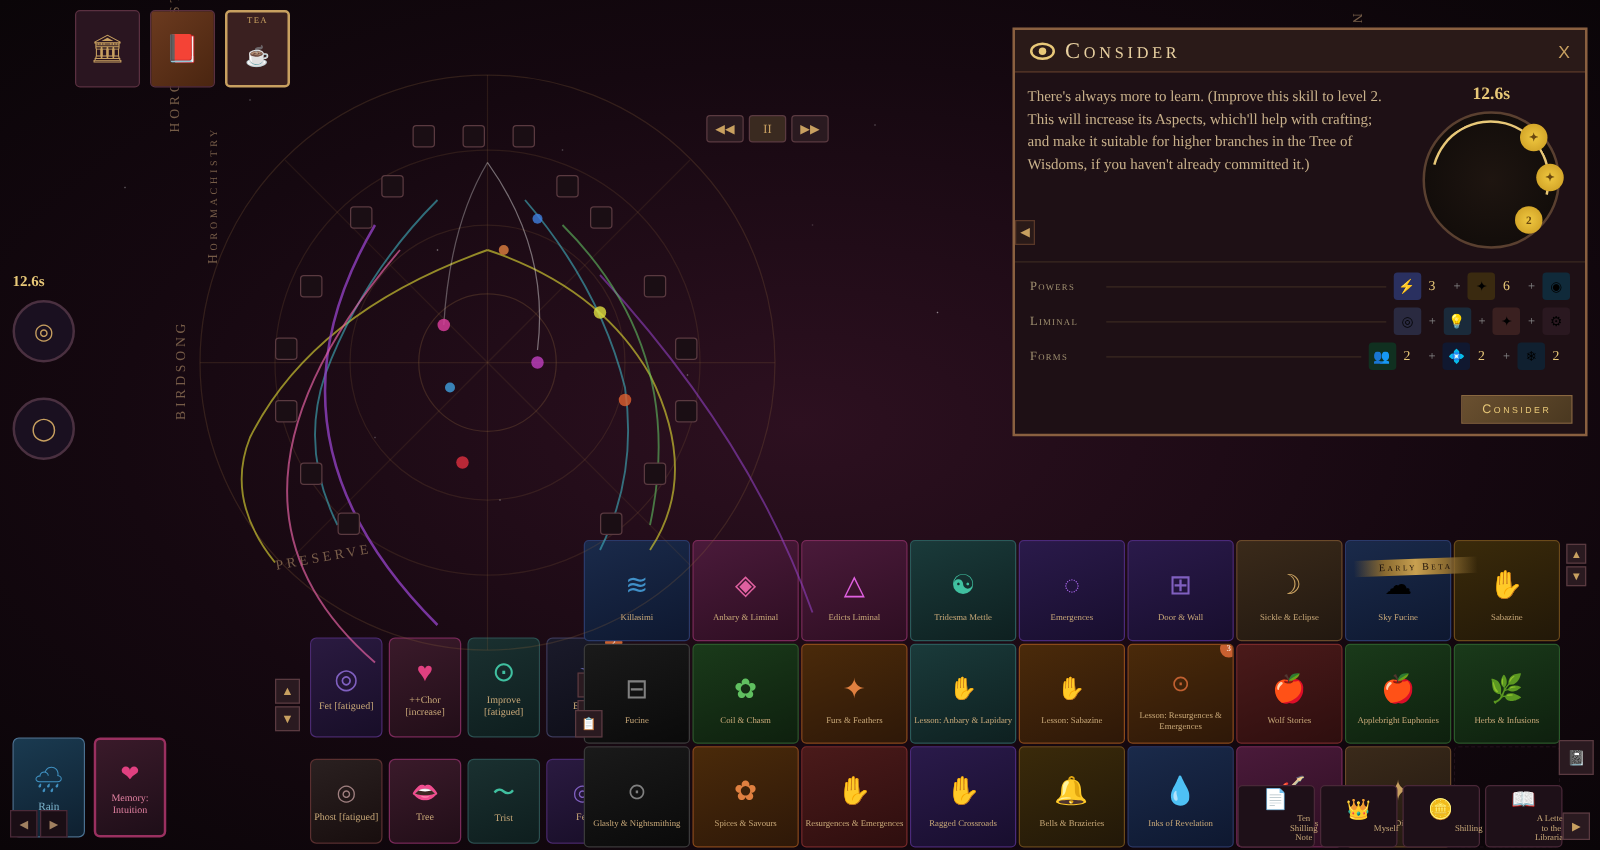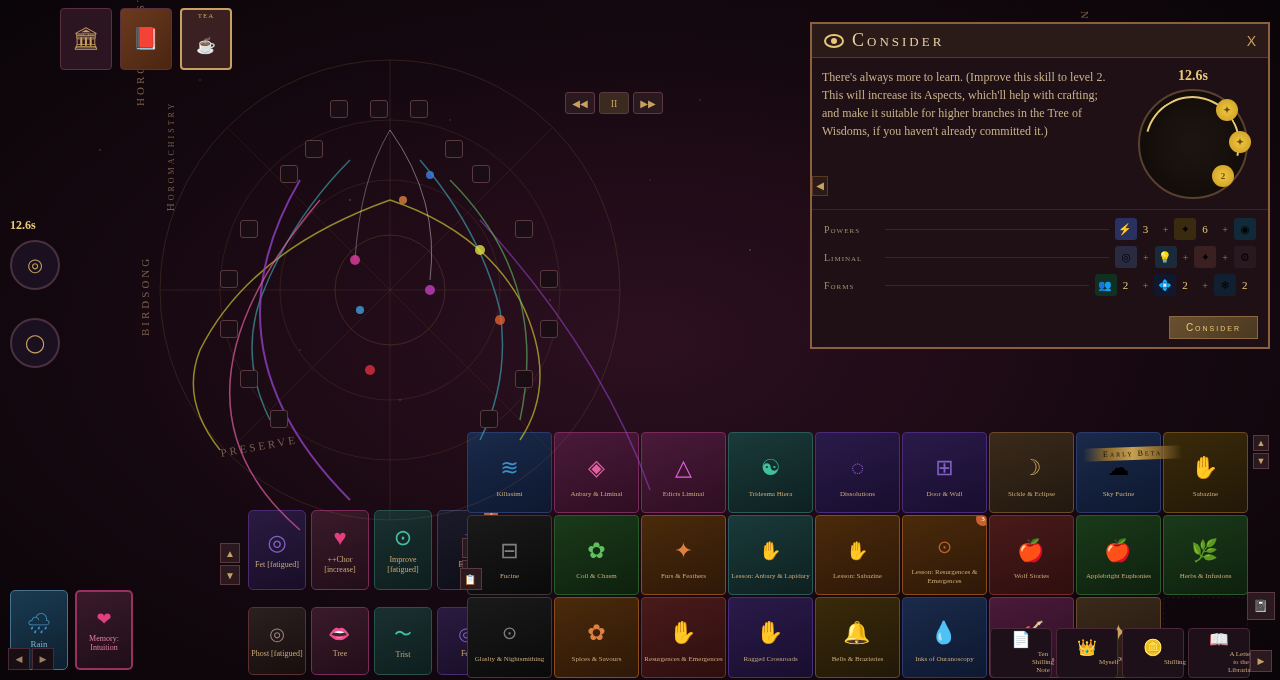--- a/index.html
+++ b/index.html
@@ -893,25 +893,25 @@
     <div class="game-card card-pink">
       <div class="card-art" style="font-size:22px;color:#e060a0;">◈</div>
       <div class="card-name">Anbary &amp; Liminal</div>
     </div>
     <div class="game-card card-pink">
       <div class="card-art" style="font-size:22px;color:#e060e0;">△</div>
       <div class="card-name">Edicts Liminal</div>
     </div>
     <div class="game-card card-teal">
       <div class="card-art" style="font-size:22px;color:#40c0a0;">☯</div>
-      <div class="card-name">Tridesma Hiera</div>
+      <div class="card-name">Tridesma Mettle</div>
     </div>
     <div class="game-card card-purple">
       <div class="card-art" style="font-size:22px;color:#a060e0;">◌</div>
-      <div class="card-name">Dissolutions</div>
+      <div class="card-name">Emergences</div>
     </div>
     <div class="game-card card-purple">
       <div class="card-art" style="font-size:22px;color:#8060c0;">⊞</div>
       <div class="card-name">Door &amp; Wall</div>
     </div>
     <div class="game-card card-cream">
       <div class="card-art" style="font-size:22px;color:#c8a060;">☽</div>
       <div class="card-name">Sickle &amp; Eclipse</div>
     </div>
     <div class="game-card card-blue">
@@ -976,21 +976,21 @@
     <div class="game-card card-purple">
       <div class="card-art" style="font-size:22px;color:#a060e0;">✋</div>
       <div class="card-name">Ragged Crossroads</div>
     </div>
     <div class="game-card card-gold">
       <div class="card-art" style="font-size:22px;color:#c8a060;">🔔</div>
       <div class="card-name">Bells &amp; Brazieries</div>
     </div>
     <div class="game-card card-blue">
       <div class="card-art" style="font-size:22px;color:#4060e0;">💧</div>
-      <div class="card-name">Inks of Ouranoscopy</div>
+      <div class="card-name">Inks of Revelation</div>
     </div>
     <div class="game-card card-pink">
       <div class="card-art" style="font-size:22px;">🎸</div>
       <div class="card-name">Strings &amp; Songs</div>
     </div>
     <div class="game-card card-cream">
       <div class="card-art" style="font-size:22px;color:#c8a060;">✦</div>
       <div class="card-name">Desires &amp; Dissolutions</div>
     </div>
 

